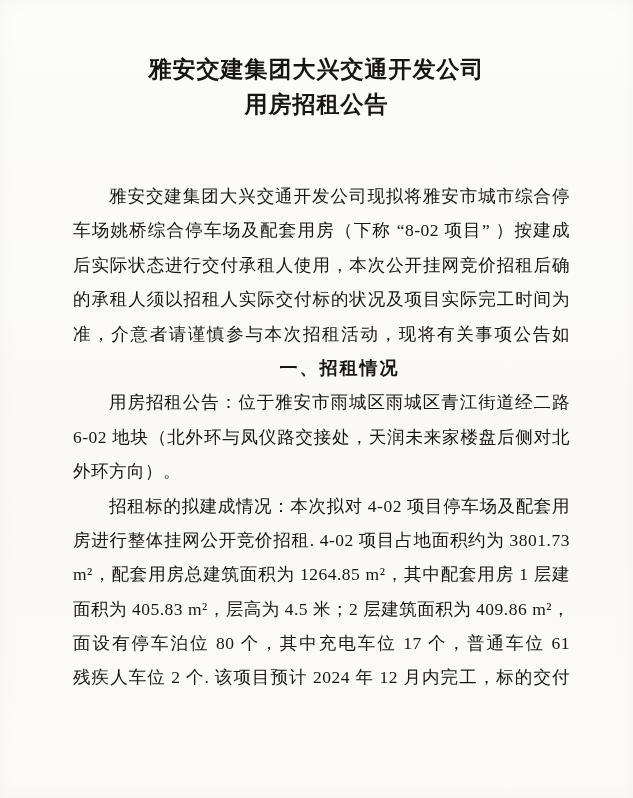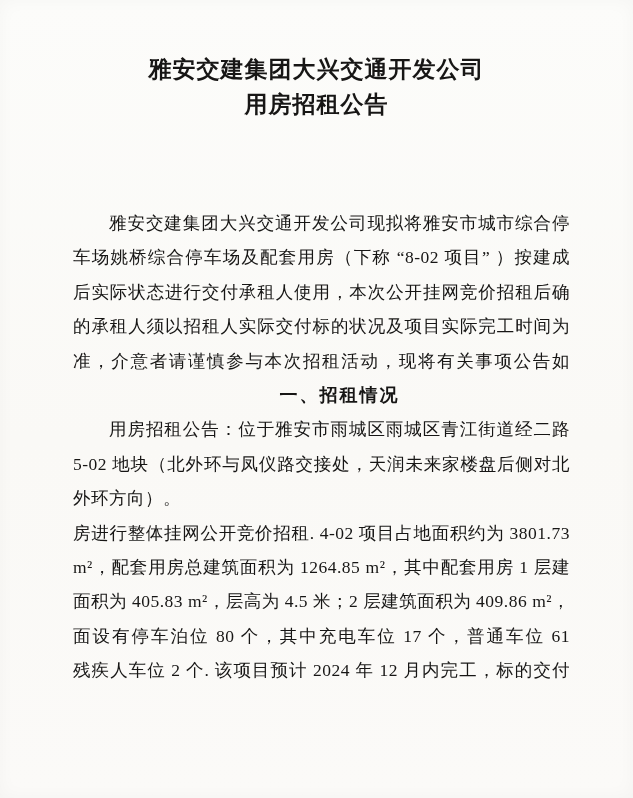--- a/index.html
+++ b/index.html
@@ -25,21 +25,21 @@
     right: 50px;
     text-align: center;
     font-family: "Liberation Sans", "DejaVu Sans", sans-serif;
     font-weight: 700;
     font-size: 23px;
     line-height: 35px;
     letter-spacing: 1px;
   }
   .doc-body {
     position: absolute;
-    top: 206px;
+    top: 179px;
     left: 73px;
     width: 497px;
   }
   .body-line {
     height: 34.4px;
     line-height: 34.4px;
     font-size: 17.5px;
     text-align: left;
     overflow: hidden;
     letter-spacing: 0.5px;
@@ -68,21 +68,22 @@
       <div class="title-line">用房招租公告</div>
     </div>
   <div class="doc-body" id="body-container">
       <div class="body-line fill indent">雅安交建集团大兴交通开发公司现拟将雅安市城市综合停</div>
       <div class="body-line fill">车场姚桥综合停车场及配套用房（下称 “8-02 项目” ）按建成</div>
       <div class="body-line fill">后实际状态进行交付承租人使用，本次公开挂网竞价招租后确定</div>
       <div class="body-line fill">的承租人须以招租人实际交付标的状况及项目实际完工时间为</div>
       <div class="body-line fill">准，介意者请谨慎参与本次招租活动，现将有关事项公告如下：</div>
       <div class="body-line indent bold">一、招租情况</div>
       <div class="body-line fill indent">用房招租公告：位于雅安市雨城区雨城区青江街道经二路</div>
-      <div class="body-line fill">5-02 地块（北外环与凤仪路交接处，天润未来家楼盘后侧对北</div>
+      <div class="body-line fill">6-02 地块（北外环与凤仪路交接处，天润未来家楼盘后侧对北</div>
       <div class="body-line">外环方向）。</div>
+      <div class="body-line fill indent">招租标的拟建成情况：本次拟对 4-02 项目停车场及配套用</div>
       <div class="body-line fill">房进行整体挂网公开竞价招租. 4-02 项目占地面积约为 3801.73</div>
       <div class="body-line fill">m²，配套用房总建筑面积为 1264.85 m²，其中配套用房 1 层建筑</div>
       <div class="body-line fill">面积为 405.83 m²，层高为 4.5 米；2 层建筑面积为 409.86 m²，</div>
       <div class="body-line fill">面设有停车泊位 80 个，其中充电车位 17 个，普通车位 61 个，</div>
       <div class="body-line fill">残疾人车位 2 个. 该项目预计 2024 年 12 月内完工，标的交付使</div>
     </div>
 </div>
 
 </body></html>

